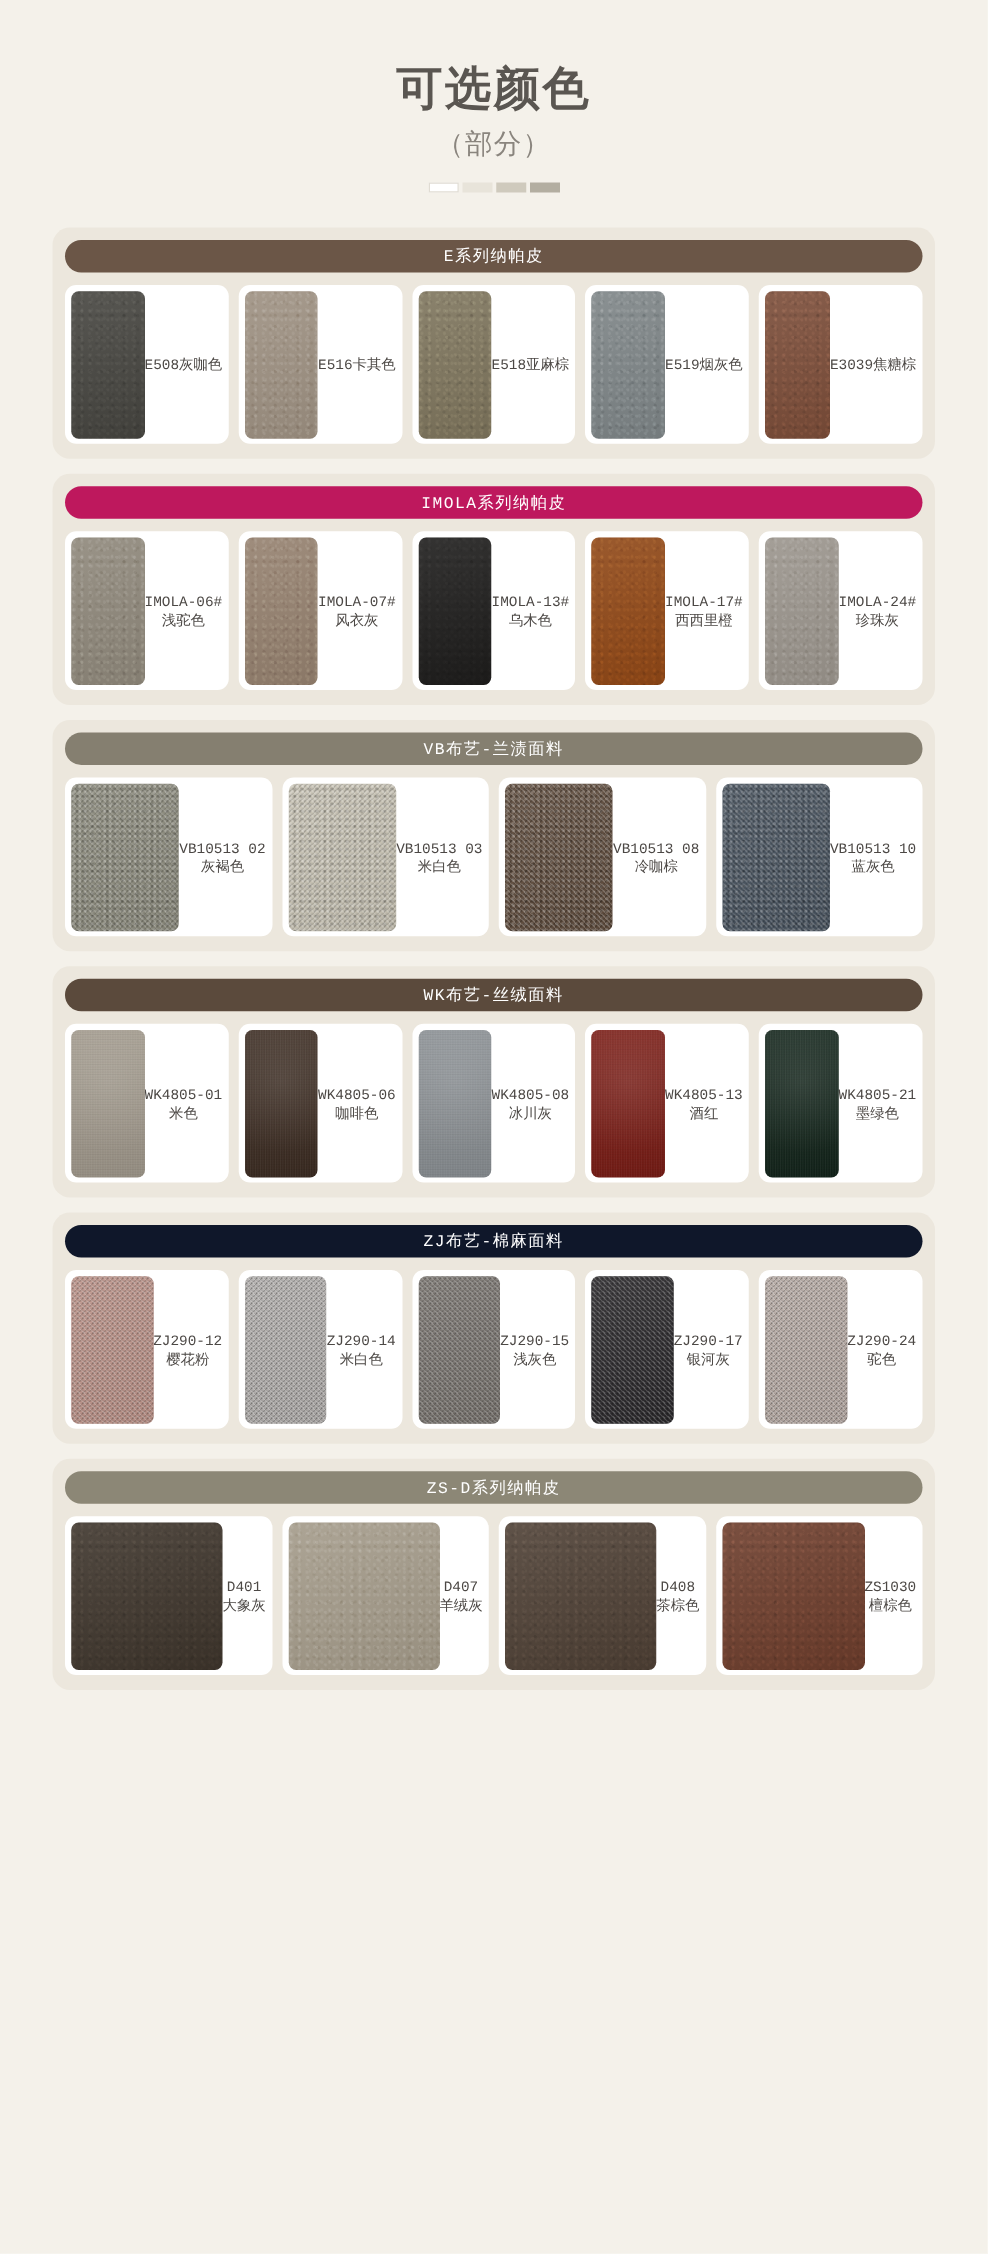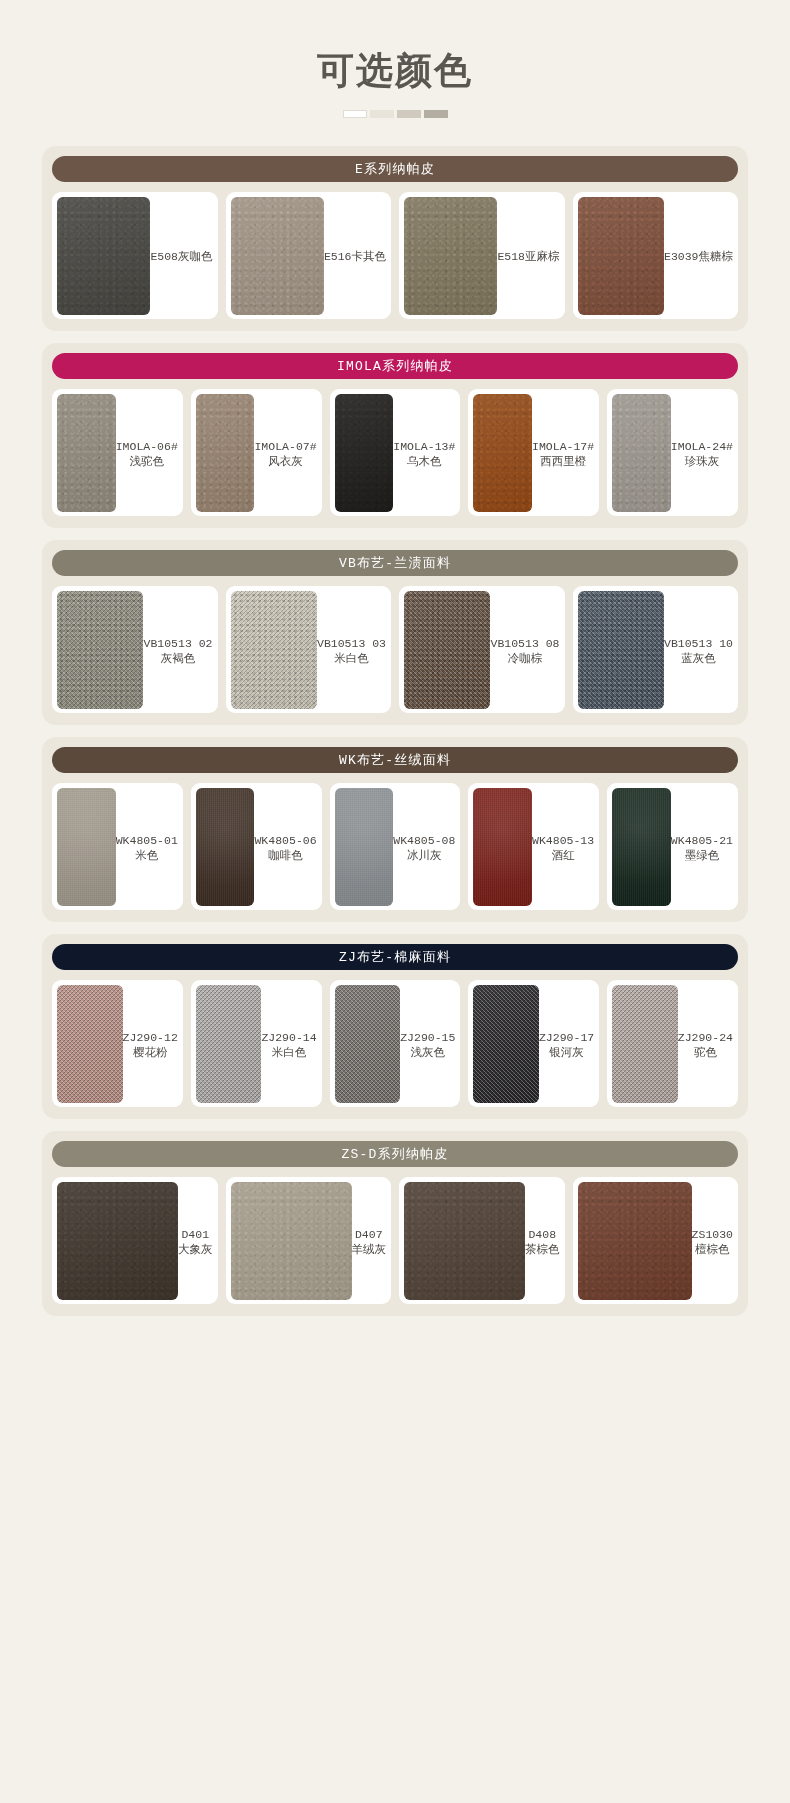--- a/index.html
+++ b/index.html
@@ -182,20 +182,21 @@
     background: linear-gradient(150deg, rgba(255,255,255,.10), rgba(0,0,0,.05));
   }
 </style>
 </head>
 <body>
 
 <div class="page">
 
   <div class="title-block">
     <div class="main-title">可选颜色</div>
+    <div class="sub-title">（部分）</div>
     <div class="deco-bar">
       <span class="deco-seg s0"></span>
       <span class="deco-seg s1"></span>
       <span class="deco-seg s2"></span>
       <span class="deco-seg s3"></span>
     </div>
   </div>
 
   <div class="sections" id="sections-root">
       <div class="section">
@@ -213,20 +214,26 @@
               <span class="swatch-code">E516卡其色</span>
             </div>
           </div>
           <div class="swatch-card">
             <div class="swatch-patch tex-leather" style="background: rgb(125, 116, 92);"></div>
             <div class="swatch-label">
               <span class="swatch-code">E518亚麻棕</span>
             </div>
           </div>
           <div class="swatch-card">
+            <div class="swatch-patch tex-leather" style="background: rgb(125, 132, 134);"></div>
+            <div class="swatch-label">
+              <span class="swatch-code">E519烟灰色</span>
+            </div>
+          </div>
+          <div class="swatch-card">
             <div class="swatch-patch tex-leather" style="background: rgb(122, 76, 56);"></div>
             <div class="swatch-label">
               <span class="swatch-code">E3039焦糖棕</span>
             </div>
           </div>
         </div>
       </div>
       <div class="section">
         <div class="section-header" style="background: #be185d;">IMOLA系列纳帕皮</div>
         <div class="swatch-row">

